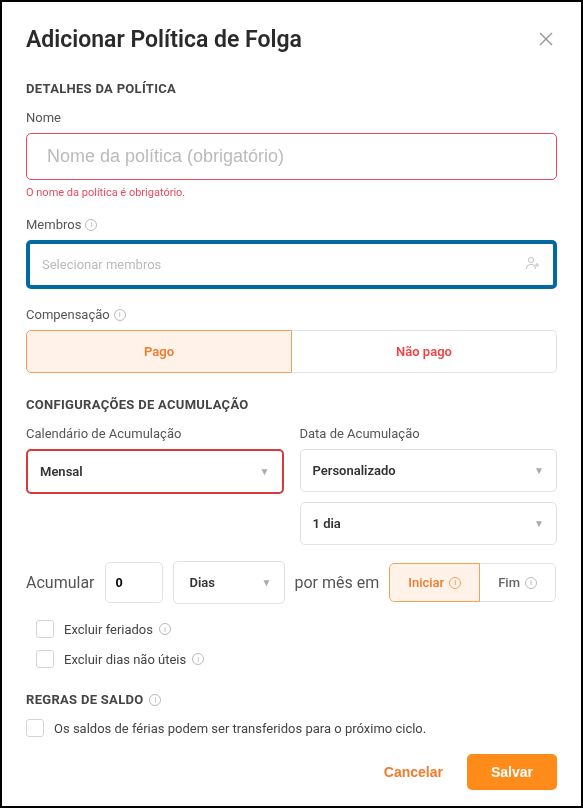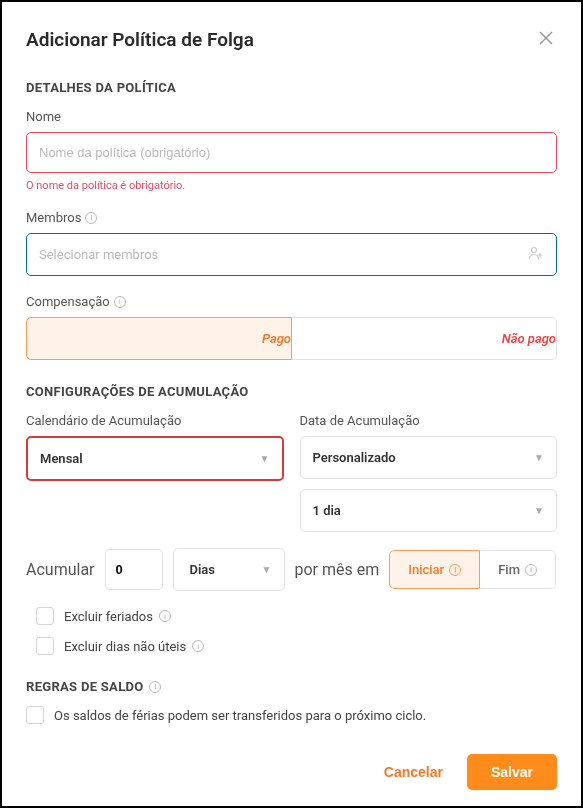--- a/index.html
+++ b/index.html
@@ -1,31 +1,31 @@
 <!DOCTYPE html>
 <html><head>
   <meta charset="utf-8">
   <style>
     * { box-sizing: border-box; margin: 0; padding: 0; }
     body { font-family: -apple-system, BlinkMacSystemFont, "Segoe UI", Roboto, sans-serif; background: #fff; color: #333; width: 583px; height: 808px; border: 2px solid #000; position: relative; }
     .modal { padding: 24px 24px 0 24px; }
     .header { display: flex; justify-content: space-between; align-items: center; margin-bottom: 28px; }
-    .title { font-size: 19px; font-weight: 600; color: #2a2a2a; }
+    .title { font-size: 23px; font-weight: 600; color: #2a2a2a; }
     .close-btn { background: none; border: none; cursor: pointer; color: #888; font-size: 18px; line-height: 1; padding: 4px; }
     .section-head { font-size: 13px; font-weight: 700; letter-spacing: 0.3px; color: #444; margin-bottom: 14px; }
     .section-head-row { display: flex; align-items: center; gap: 6px; margin-bottom: 12px; }
     .field-label { font-size: 13px; color: #555; margin-bottom: 8px; display: flex; align-items: center; gap: 4px; }
-    .input-text { width: 100%; border: 1px solid #e84a5f; border-radius: 5px; padding: 12px 12px; font-size: 13px; color: #333; outline: none; }
+    .input-text { width: 100%; border: 1px solid #e84a5f; border-radius: 5px; padding: 12px 20px; font-size: 18px; color: #333; outline: none; }
     .input-text::placeholder { color: #bbb; }
     .error-msg { color: #e84a5f; font-size: 11px; margin-top: 6px; }
     .field-block { margin-bottom: 18px; }
-    .members-input { width: 100%; border: 1px solid #0369a1; border-radius: 5px; padding: 12px 12px; font-size: 13px; color: #bbb; display: flex; justify-content: space-between; align-items: center; cursor: pointer; }
+    .members-input { width: 100%; border: 4px solid #0369a1; border-radius: 5px; padding: 12px 12px; font-size: 13px; color: #bbb; display: flex; justify-content: space-between; align-items: center; cursor: pointer; }
     .person-icon { color: #ccc; }
     .toggle-row { display: flex; width: 100%; margin-bottom: 24px; }
-    .toggle-btn { flex: 1; text-align: right; padding: 13px 0; font-size: 13px; border: 1px solid #e2e2e2; cursor: pointer; font-style: italic; }
+    .toggle-btn { flex: 1; text-align: center; padding: 13px 0; font-size: 13px; border: 1px solid #e2e2e2; cursor: pointer; }
     .toggle-btn.left { border-radius: 5px 0 0 5px; }
     .toggle-btn.right { border-radius: 0 5px 5px 0; border-left: none; }
     .toggle-btn.active { background: #fff3e9; border-color: #f5a05a; color: #f07b2a; font-weight: 600; }
     .toggle-btn.inactive { background: #fff; color: #ef4444; font-weight: 600; }
     .two-col { display: flex; gap: 16px; }
     .col { flex: 1; }
     .select-box { border: 1px solid #e2e2e2; border-radius: 5px; padding: 13px 12px; font-size: 13px; display: flex; justify-content: space-between; align-items: center; cursor: pointer; color: #333; font-weight: 600; }
     .select-box.highlight { border: 2px solid #d73a3a; }
     .caret { color: #aaa; font-size: 10px; }
     .accrue-row { display: flex; align-items: center; gap: 10px; margin-top: 16px; margin-bottom: 16px; }

